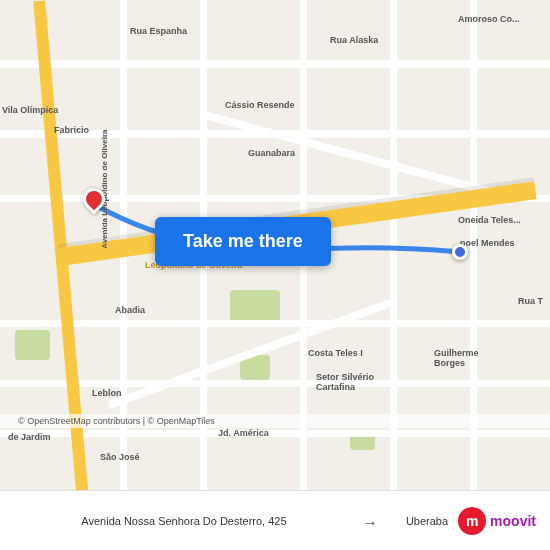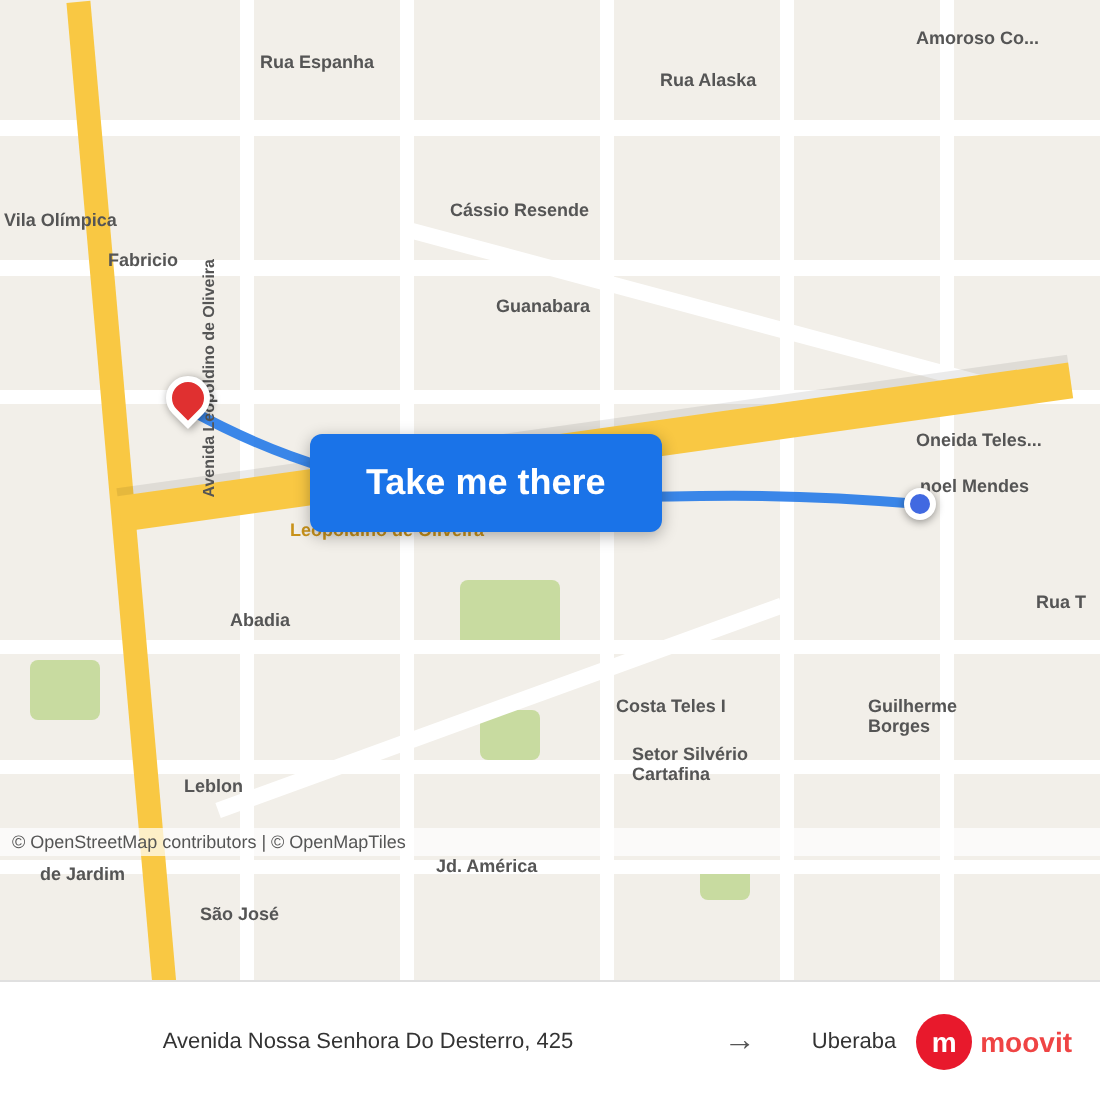--- a/index.html
+++ b/index.html
@@ -354,33 +354,33 @@
       align-items: center;
       justify-content: center;
       color: #fff;
       font-size: 14px;
       font-weight: bold;
     }
 
     .moovit-text {
       font-size: 14px;
       font-weight: bold;
-      color: #ef4444;
+      color: #a21caf;
       text-align: center;
     }
 
     .copyright {
       position: absolute;
       bottom: 62px;
       left: 0;
       width: 100%;
       font-size: 9px;
       color: #555;
       background: rgba(255,255,255,0.7);
-      padding: 2px 6px;
+      padding: 2px 18px;
       z-index: 20;
     }
   </style>
 </head>
 <body>
 
 <div id="map-container">
   <div class="map-bg"></div>
 
   <div class="green-area green1"></div>
@@ -424,21 +424,21 @@
   <span class="road-label" style="top:260px;left:145px;color:#c8921a;">Leopoldino de Oliveira</span>
   <span class="road-label" style="top:305px;left:115px;">Abadia</span>
   <span class="road-label" style="top:215px;left:458px;">Oneida Teles...</span>
   <span class="road-label" style="top:238px;left:460px;">noel Mendes</span>
   <span class="road-label" style="top:348px;left:308px;">Costa Teles I</span>
   <span class="road-label" style="top:372px;left:316px;">Setor Silvério<br>Cartafina</span>
   <span class="road-label" style="top:348px;left:434px;">Guilherme<br>Borges</span>
   <span class="road-label" style="top:296px;left:518px;">Rua T</span>
   <span class="road-label" style="top:388px;left:92px;">Leblon</span>
   <span class="road-label" style="top:428px;left:218px;text-align:right;">Jd. América</span>
-  <span class="road-label" style="top:432px;left:20px;">de Jardim</span>
+  <span class="road-label" style="top:432px;left:8px;">de Jardim</span>
   <span class="road-label" style="top:452px;left:100px;">São José</span>
   <span class="road-label" style="top:105px;left:2px;">Vila Olímpica</span>
   <span class="road-label" style="top:125px;left:-15px;transform:rotate(-90deg);transform-origin:right center;font-size:8px;">Avenida Leopoldino de Oliveira</span>
 
   <div class="marker-origin">
     <div class="pin-head"></div>
   </div>
 
   <div class="marker-dest"></div>
 

